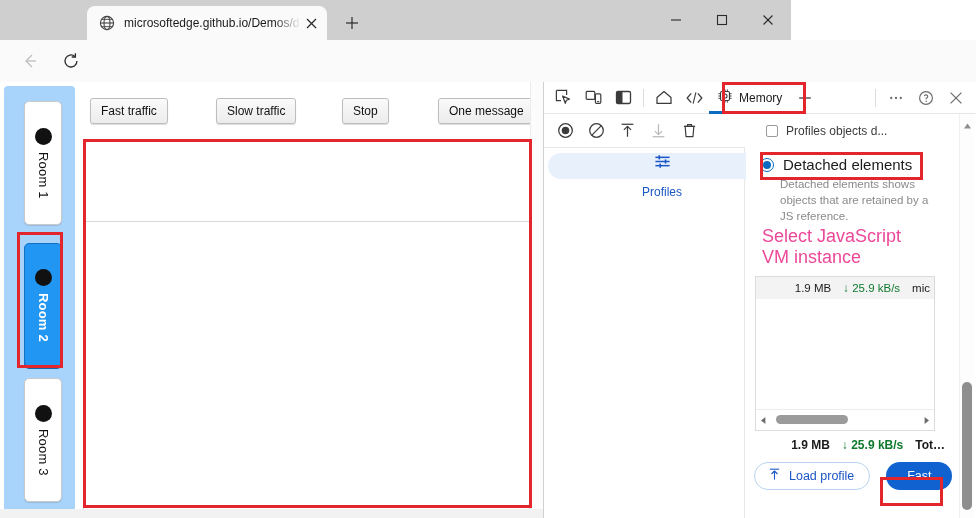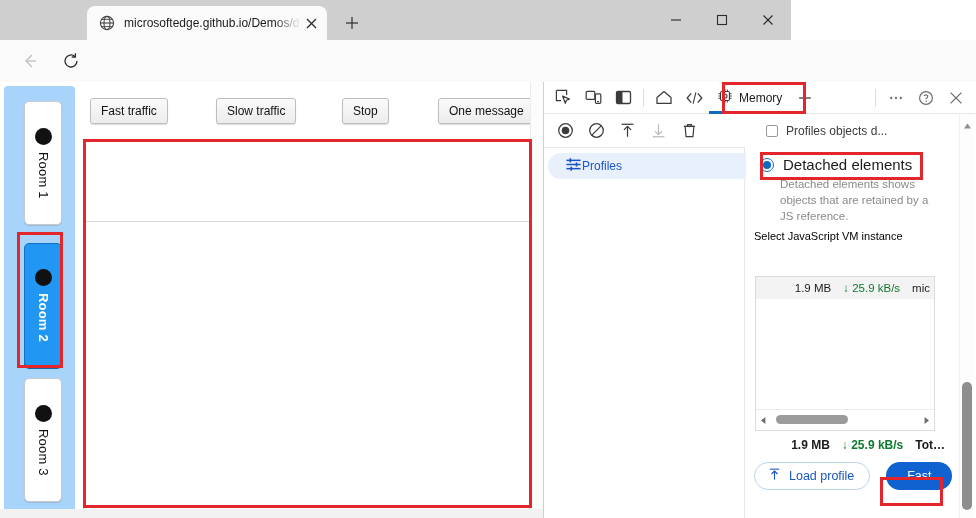--- a/index.html
+++ b/index.html
@@ -138,21 +138,21 @@
   }
   .dt-sub-icon { width: 31px; height: 28px; display: flex; align-items: center; justify-content: center; }
 
   .dt-left {
     position: absolute; left: 0; top: 66px; width: 201px; height: 370px;
     background: #fff; border-right: 1px solid #e6e6e6;
   }
   .profiles-row {
     position: absolute; left: 4px; top: 5px; width: 211px; height: 26px;
     background: #e8f0fc; border-radius: 13px; display: flex; align-items: center;
-    padding-left: 17px;
+    gap: 11px; padding-left: 17px; flex-direction: column;
   }
   .profiles-label { font-size: 12px; color: #1a56c4; }
 
   .dt-right {
     position: absolute; left: 202px; top: 32px; width: 215px; height: 404px;
     background: #fff; overflow: hidden;
   }
   .chk-row { position: absolute; left: 20px; top: 10px; display: flex; align-items: center; gap: 8px; }
   .chk-box { width: 12px; height: 12px; border: 1px solid #9a9a9a; border-radius: 2px; background: #fff; }
   .chk-label { font-size: 12px; color: #3b3b3b; white-space: nowrap; }
@@ -163,22 +163,22 @@
     display: flex; align-items: center; justify-content: center; background: #fff;
   }
   .radio-inner { width: 8px; height: 8px; border-radius: 50%; background: #0b6cbf; }
   .radio-label { font-size: 15px; color: #1b1b1b; white-space: nowrap; }
 
   .radio-desc {
     position: absolute; left: 34px; top: 62px; width: 160px;
     font-size: 11.5px; color: #8a8a8a; line-height: 16px;
   }
   .section-head {
-    position: absolute; left: 8px; top: 112px; width: 170px;
-    font-size: 11px; color: #000000; line-height: 21px;
+    position: absolute; left: 16px; top: 112px; width: 170px;
+    font-size: 18px; color: #ec4899; line-height: 21px;
   }
 
   .vm-table {
     position: absolute; left: 9px; top: 162px; width: 180px; height: 155px;
     border: 1px solid #dcdcdc; background: #fff;
   }
   .vm-head {
     height: 22px; background: #f3f3f3; display: flex; align-items: center;
     justify-content: flex-end; gap: 12px; padding-right: 4px; font-size: 11.5px;
   }

